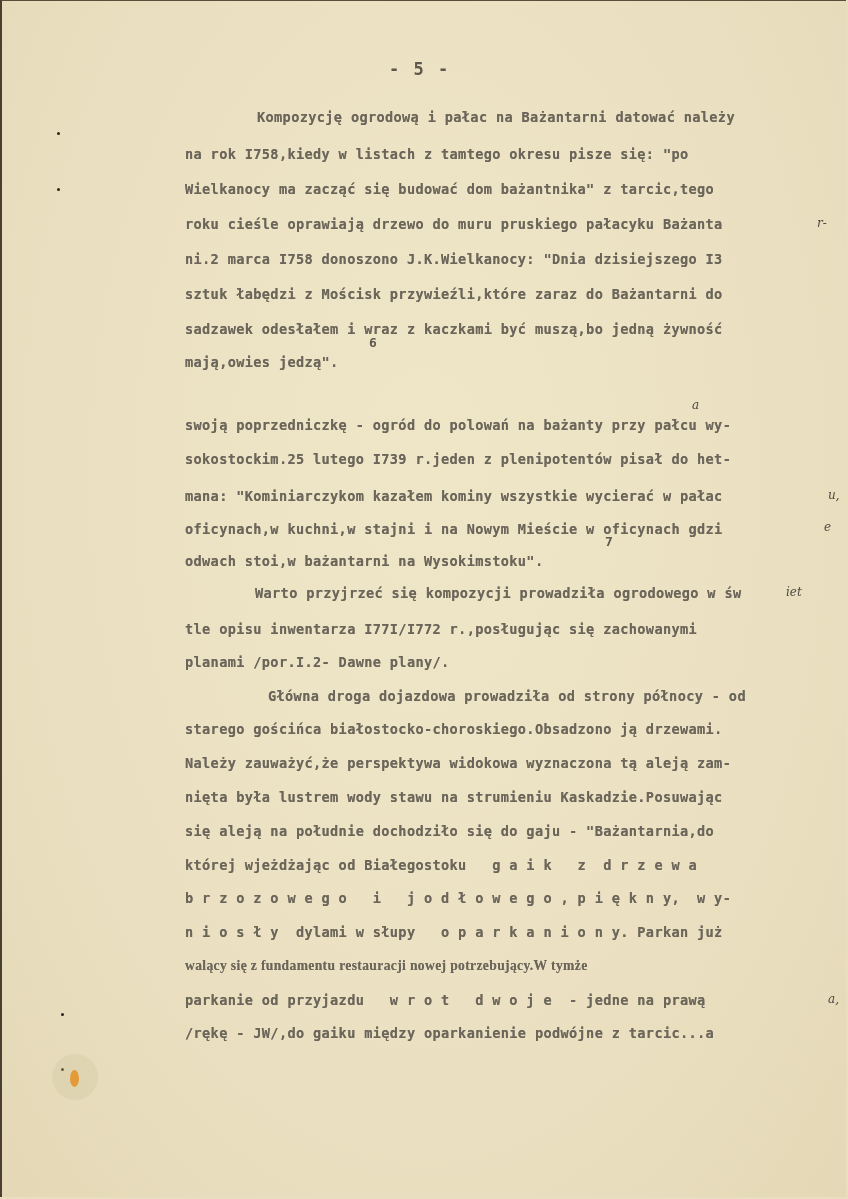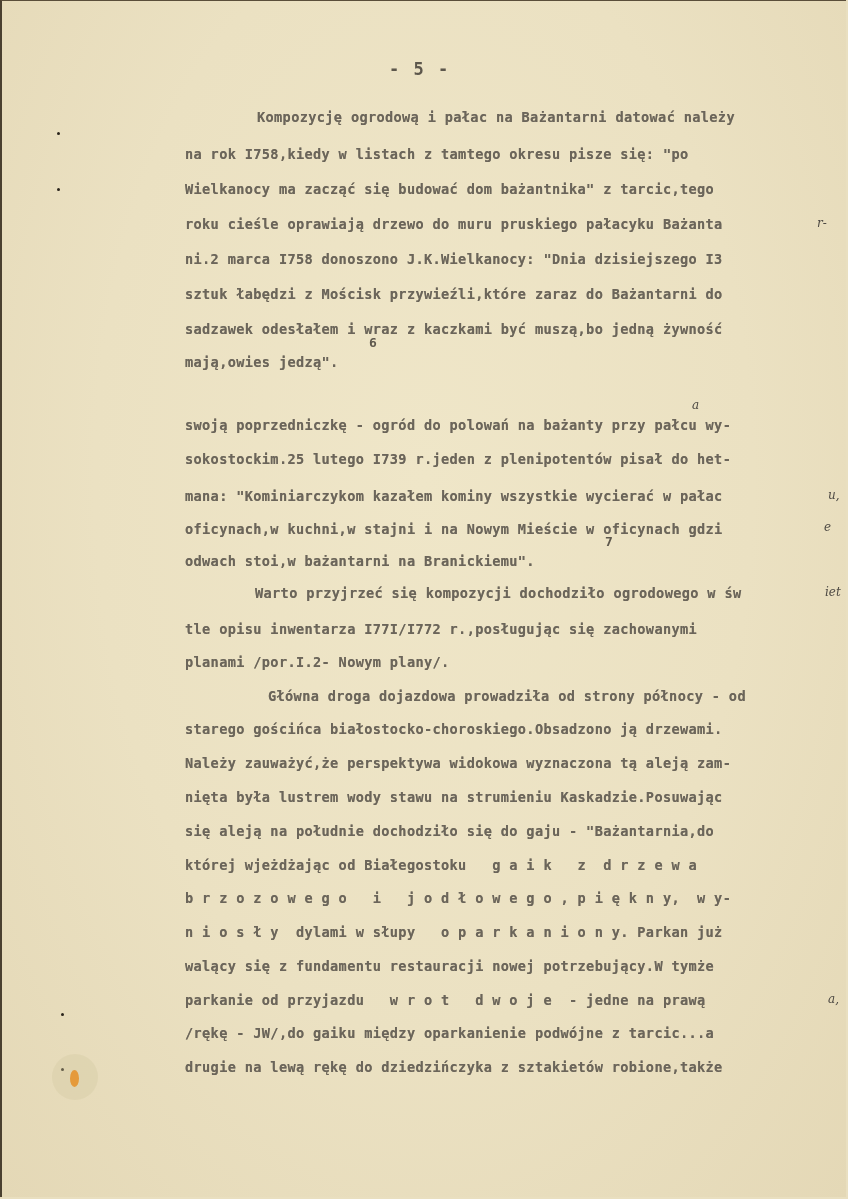--- a/index.html
+++ b/index.html
@@ -99,40 +99,39 @@
   <div class="line" style="left:183px; top:353px;">mają,owies jedzą".</div>
 
   <div class="hand" style="left:690px; top:397px;">a</div>
   <div class="line" style="left:183px; top:416px;">swoją poprzedniczkę - ogród do polowań na bażanty przy pałcu wy-</div>
   <div class="line" style="left:183px; top:450px;">sokostockim.25 lutego I739 r.jeden z plenipotentów pisał do het-</div>
   <div class="line" style="left:183px; top:487px;">mana: "Kominiarczykom kazałem kominy wszystkie wycierać w pałac</div>
   <div class="hand" style="left:826px; top:487px;">u,</div>
   <div class="line" style="left:183px; top:520px;">oficynach,w kuchni,w stajni i na Nowym Mieście w oficynach gdzi</div>
   <div class="hand" style="left:822px; top:519px;">e</div>
   <div class="fn" style="left:603px; top:533px;">7</div>
-  <div class="line" style="left:183px; top:552px;">odwach stoi,w bażantarni na Branickiemu".</div>
+  <div class="line" style="left:183px; top:552px;">odwach stoi,w bażantarni na Wysokimstoku".</div>
 
-  <div class="line" style="left:253px; top:584px;">Warto przyjrzeć się kompozycji dochodziło ogrodowego w św</div>
-  <div class="hand" style="left:823px; top:584px;">iet</div>
+  <div class="line" style="left:253px; top:584px;">Warto przyjrzeć się kompozycji prowadziła ogrodowego w św</div>
+  <div class="hand" style="left:784px; top:584px;">iet</div>
   <div class="line" style="left:183px; top:620px;">tle opisu inwentarza I77I/I772 r.,posługując się zachowanymi</div>
-  <div class="line" style="left:183px; top:653px;">planami /por.I.2- Nowym plany/.</div>
+  <div class="line" style="left:183px; top:653px;">planami /por.I.2- Dawne plany/.</div>
 
   <div class="line" style="left:266px; top:687px;">Główna droga dojazdowa prowadziła od strony północy - od</div>
   <div class="line" style="left:183px; top:720px;">starego gościńca białostocko-choroskiego.Obsadzono ją drzewami.</div>
   <div class="line" style="left:183px; top:754px;">Należy zauważyć,że perspektywa widokowa wyznaczona tą aleją zam-</div>
   <div class="line" style="left:183px; top:788px;">nięta była lustrem wody stawu na strumieniu Kaskadzie.Posuwając</div>
   <div class="line" style="left:183px; top:822px;">się aleją na południe dochodziło się do gaju - "Bażantarnia,do</div>
   <div class="line" style="left:183px; top:856px;">której wjeżdżając od Białegostoku   g a i k   z  d r z e w a</div>
   <div class="line" style="left:183px; top:889px;">b r z o z o w e g o   i   j o d ł o w e g o , p i ę k n y,  w y-</div>
   <div class="line" style="left:183px; top:923px;">n i o s ł y  dylami w słupy   o p a r k a n i o n y. Parkan już</div>
-  <div class="line" style="left:183px; top:957px;">walący się z fundamentu restauracji nowej potrzebujący.W tymże</div>
+  <div class="line" style="left:183px; top:957px;font-family:Liberation Serif, serif;">walący się z fundamentu restauracji nowej potrzebujący.W tymże</div>
   <div class="line" style="left:183px; top:991px;">parkanie od przyjazdu   w r o t   d w o j e  - jedne na prawą</div>
   <div class="hand" style="left:826px; top:991px;">a,</div>
   <div class="line" style="left:183px; top:1024px;">/rękę - JW/,do gaiku między oparkanienie podwójne z tarcic...a</div>
-  <div class="line" style="left:183px; top:1058px;">drugie na lewą rękę do dziedzińczyka z sztakietów robione,także</div>
 
   <div class="punch" style="left:55px; top:131px;"></div>
   <div class="punch" style="left:55px; top:187px;"></div>
   <div class="punch" style="left:59px; top:1012px;"></div>
   <div class="punch" style="left:59px; top:1067px;"></div>
   <div class="stain"></div>
   <div class="stain-core"></div>
 </div>
 
 </body></html>

